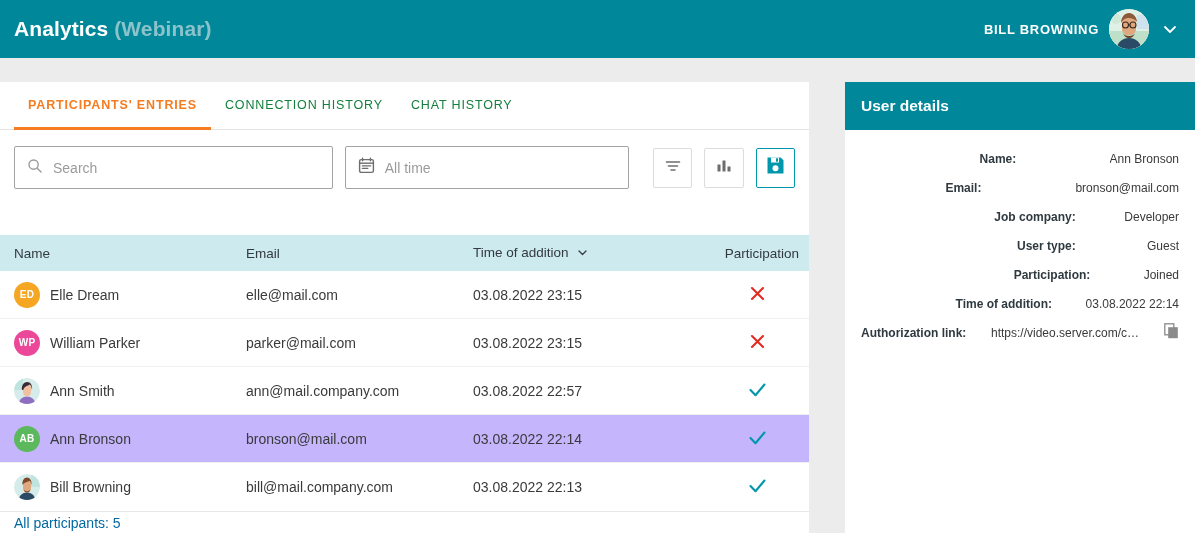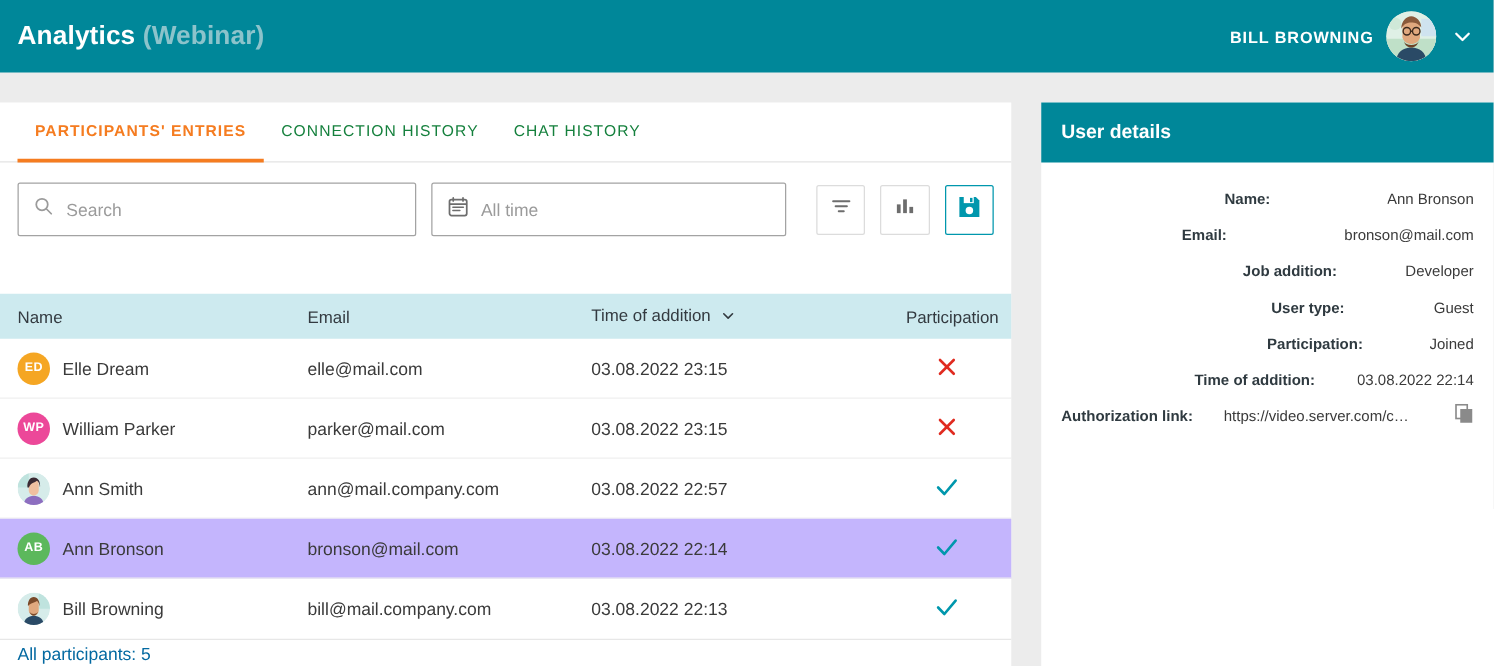--- a/index.html
+++ b/index.html
@@ -50,21 +50,21 @@
     flex: none;
   }
   .caret-down {
     width: 22px; height: 22px;
     display: flex; align-items: center; justify-content: center;
   }
 
   
   .page {
     display: flex;
-    gap: 24px;
+    gap: 36px;
     padding: 24px 0 0 0;
     height: 475px;
   }
   .left-card {
     width: 809px;
     background: #ffffff;
     display: flex;
     flex-direction: column;
     height: 451px;
   }
@@ -445,21 +445,21 @@
 
       <div class="drow">
         <span class="dlabel">Name:</span>
         <span class="dval">Ann Bronson</span>
       </div>
       <div class="drow">
         <span class="dlabel">Email:</span>
         <span class="dval">bronson@mail.com</span>
       </div>
       <div class="drow">
-        <span class="dlabel">Job addition:</span>
+        <span class="dlabel">Job company:</span>
         <span class="dval">Developer</span>
       </div>
       <div class="drow">
         <span class="dlabel">User type:</span>
         <span class="dval">Guest</span>
       </div>
       <div class="drow">
         <span class="dlabel">Participation:</span>
         <span class="dval">Joined</span>
       </div>

